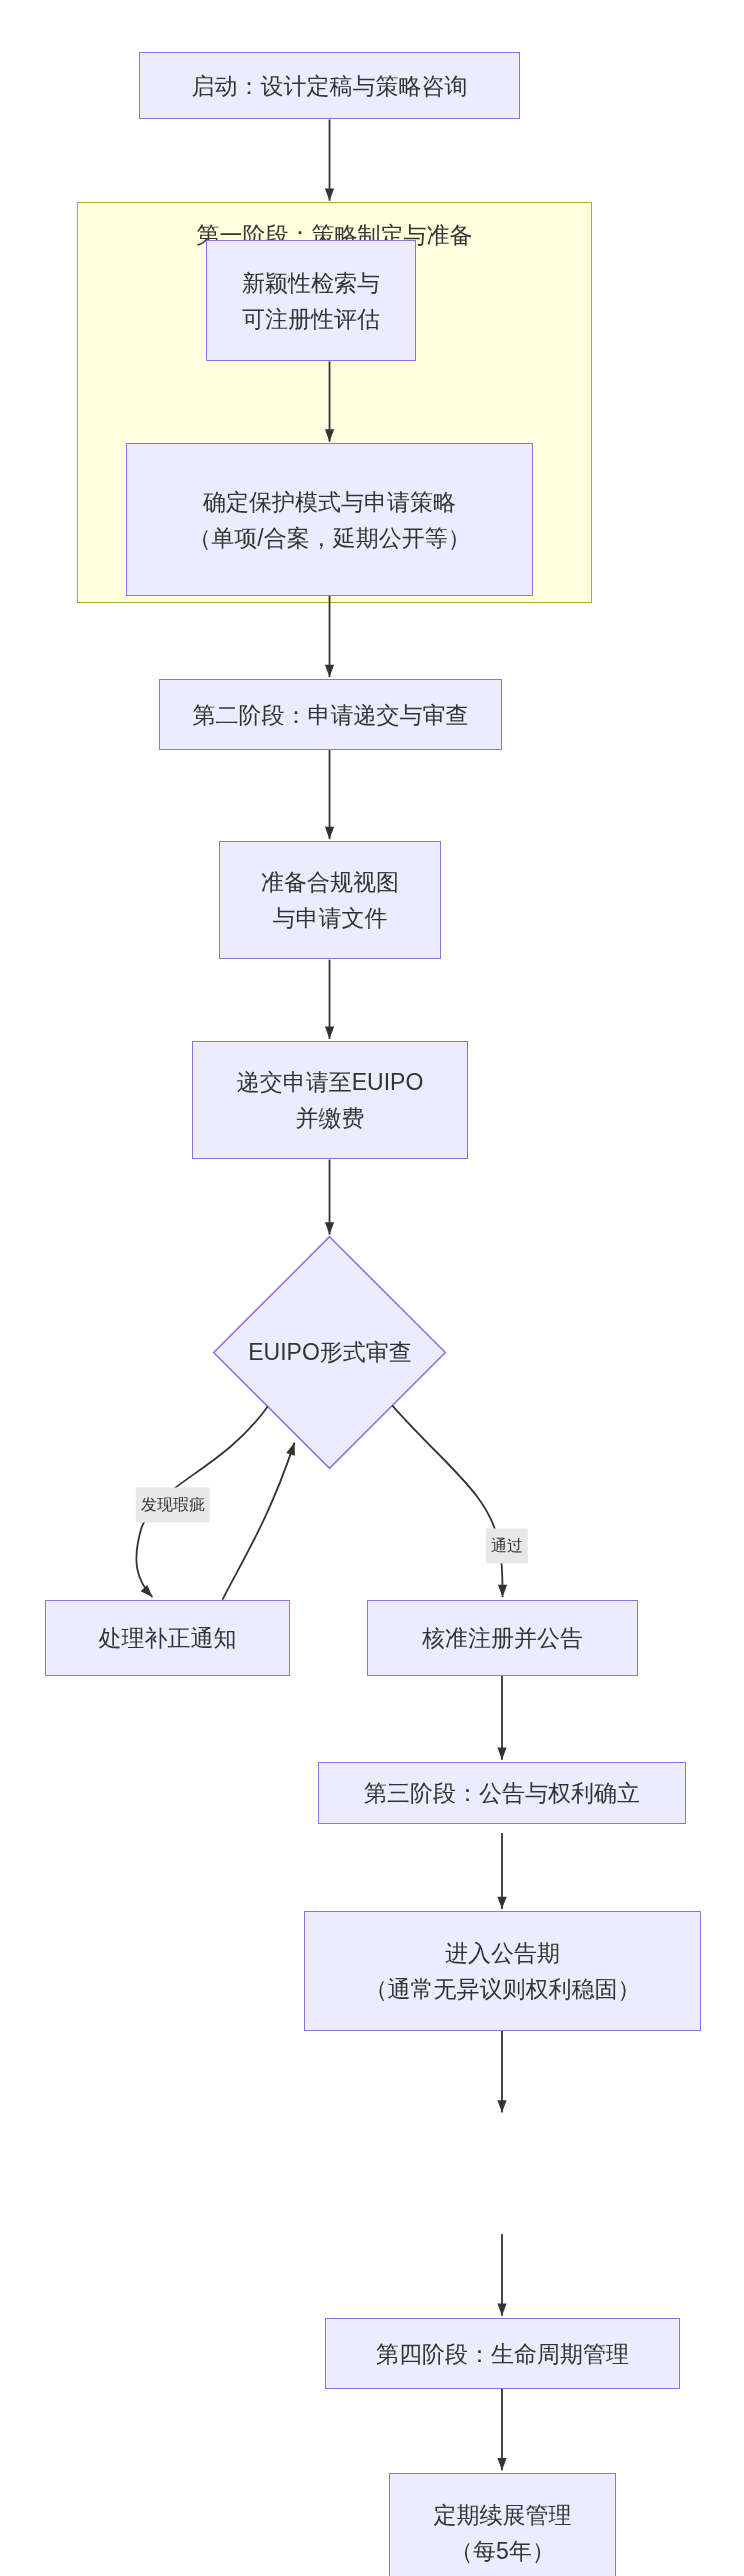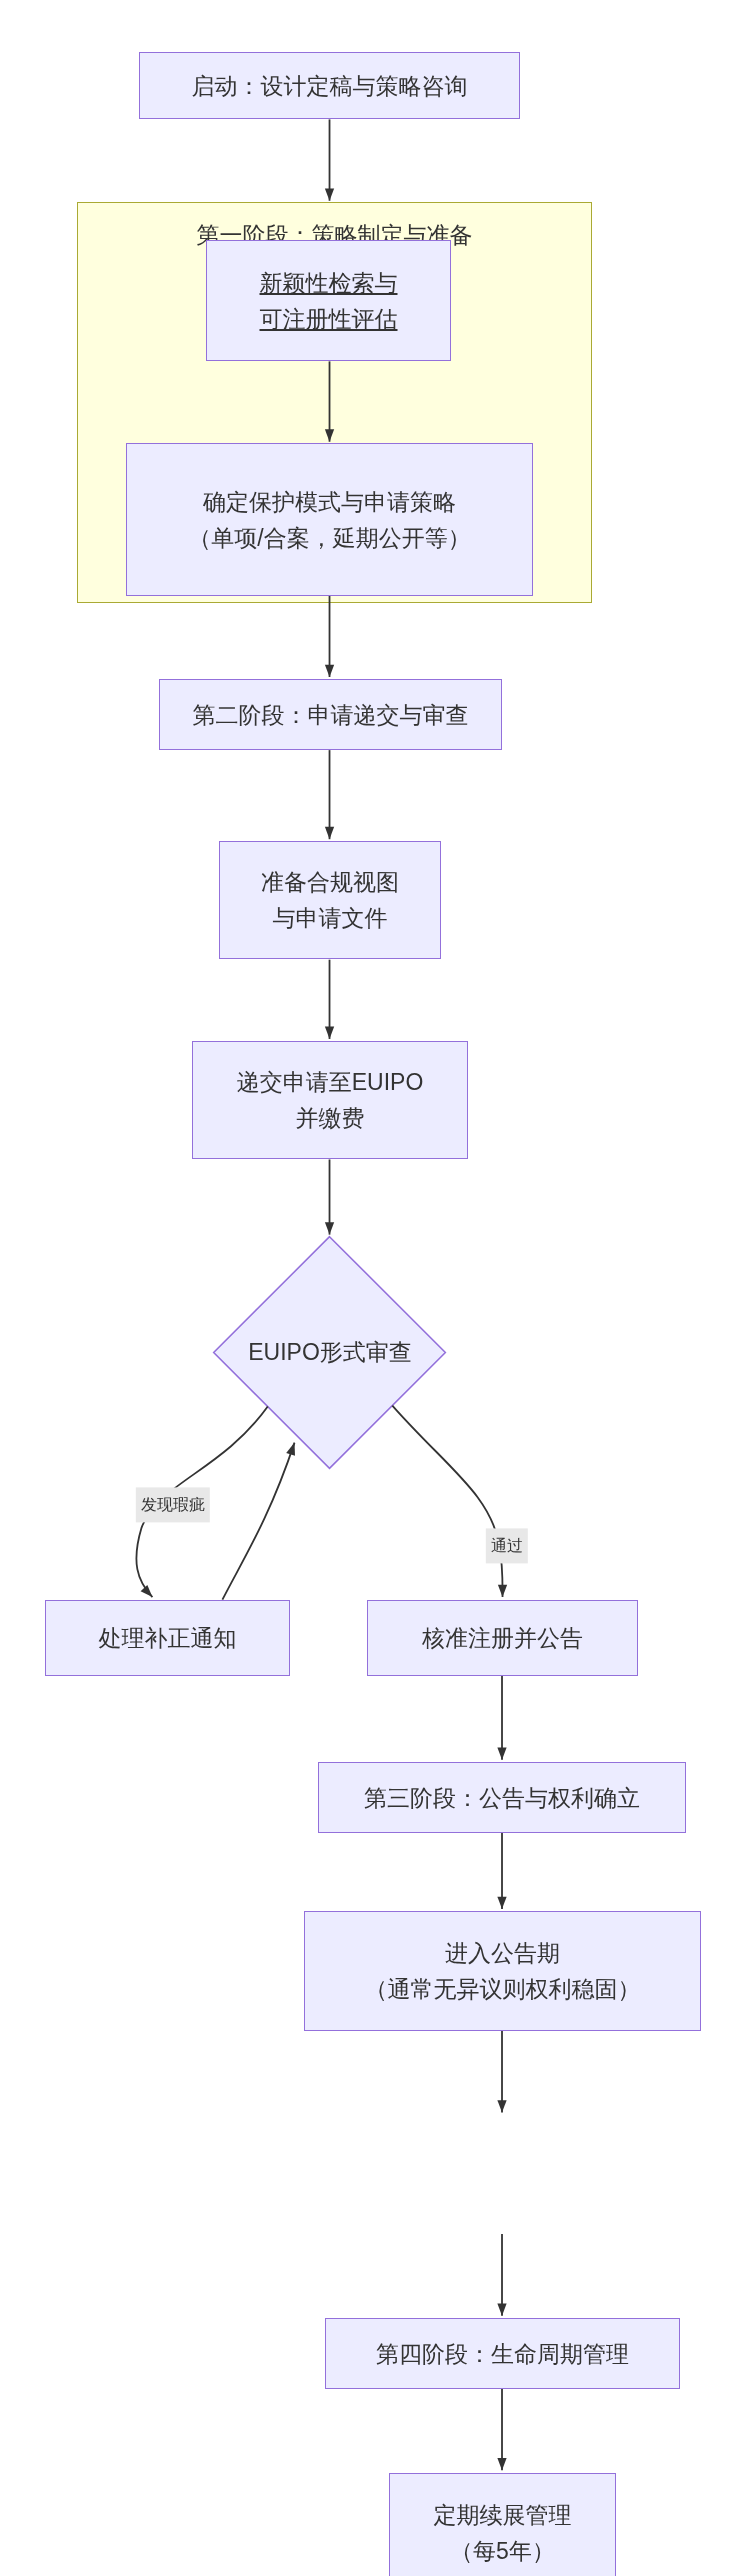--- a/index.html
+++ b/index.html
@@ -108,21 +108,21 @@
     <path class="edge" d="M975,3942 L975,4101" marker-end="url(#arrow)"></path>
     <path class="edge" d="M975,4337 L975,4496" marker-end="url(#arrow)"></path>
     <path class="edge" d="M975,4638 L975,4796" marker-end="url(#arrow)"></path>
     <path class="edge" d="M975,5032 L975,5191" marker-end="url(#arrow)"></path>
   </svg>
 
   <div class="node" style="left:139px;top:52px;width:381px;height:67px;">
     <span>启动：设计定稿与策略咨询</span>
   </div>
 
-  <div class="node" style="left:206px;top:240px;width:245px;height:121px;text-decoration:underline;">
+  <div class="node" style="left:206px;top:240px;width:210px;height:121px;">
     <span>新颖性检索与</span>
     <span>可注册性评估</span>
   </div>
 
   <div class="node" style="left:126px;top:443px;width:407px;height:153px;">
     <span>确定保护模式与申请策略</span>
     <span>（单项/合案，延期公开等）</span>
   </div>
 
   <div class="node" style="left:159px;top:679px;width:343px;height:71px;">
@@ -144,21 +144,21 @@
   </div>
 
   <div class="node" style="left:45px;top:1600px;width:245px;height:76px;">
     <span>处理补正通知</span>
   </div>
 
   <div class="node" style="left:367px;top:1600px;width:271px;height:76px;">
     <span>核准注册并公告</span>
   </div>
 
-  <div class="node" style="left:318px;top:1762px;width:368px;height:71px;">
+  <div class="node" style="left:318px;top:1762px;width:368px;height:62px;">
     <span>第三阶段：公告与权利确立</span>
   </div>
 
   <div class="node" style="left:304px;top:1911px;width:397px;height:120px;">
     <span>进入公告期</span>
     <span>（通常无异议则权利稳固）</span>
   </div>
 
 
   <div class="node" style="left:325px;top:2318px;width:355px;height:71px;">

